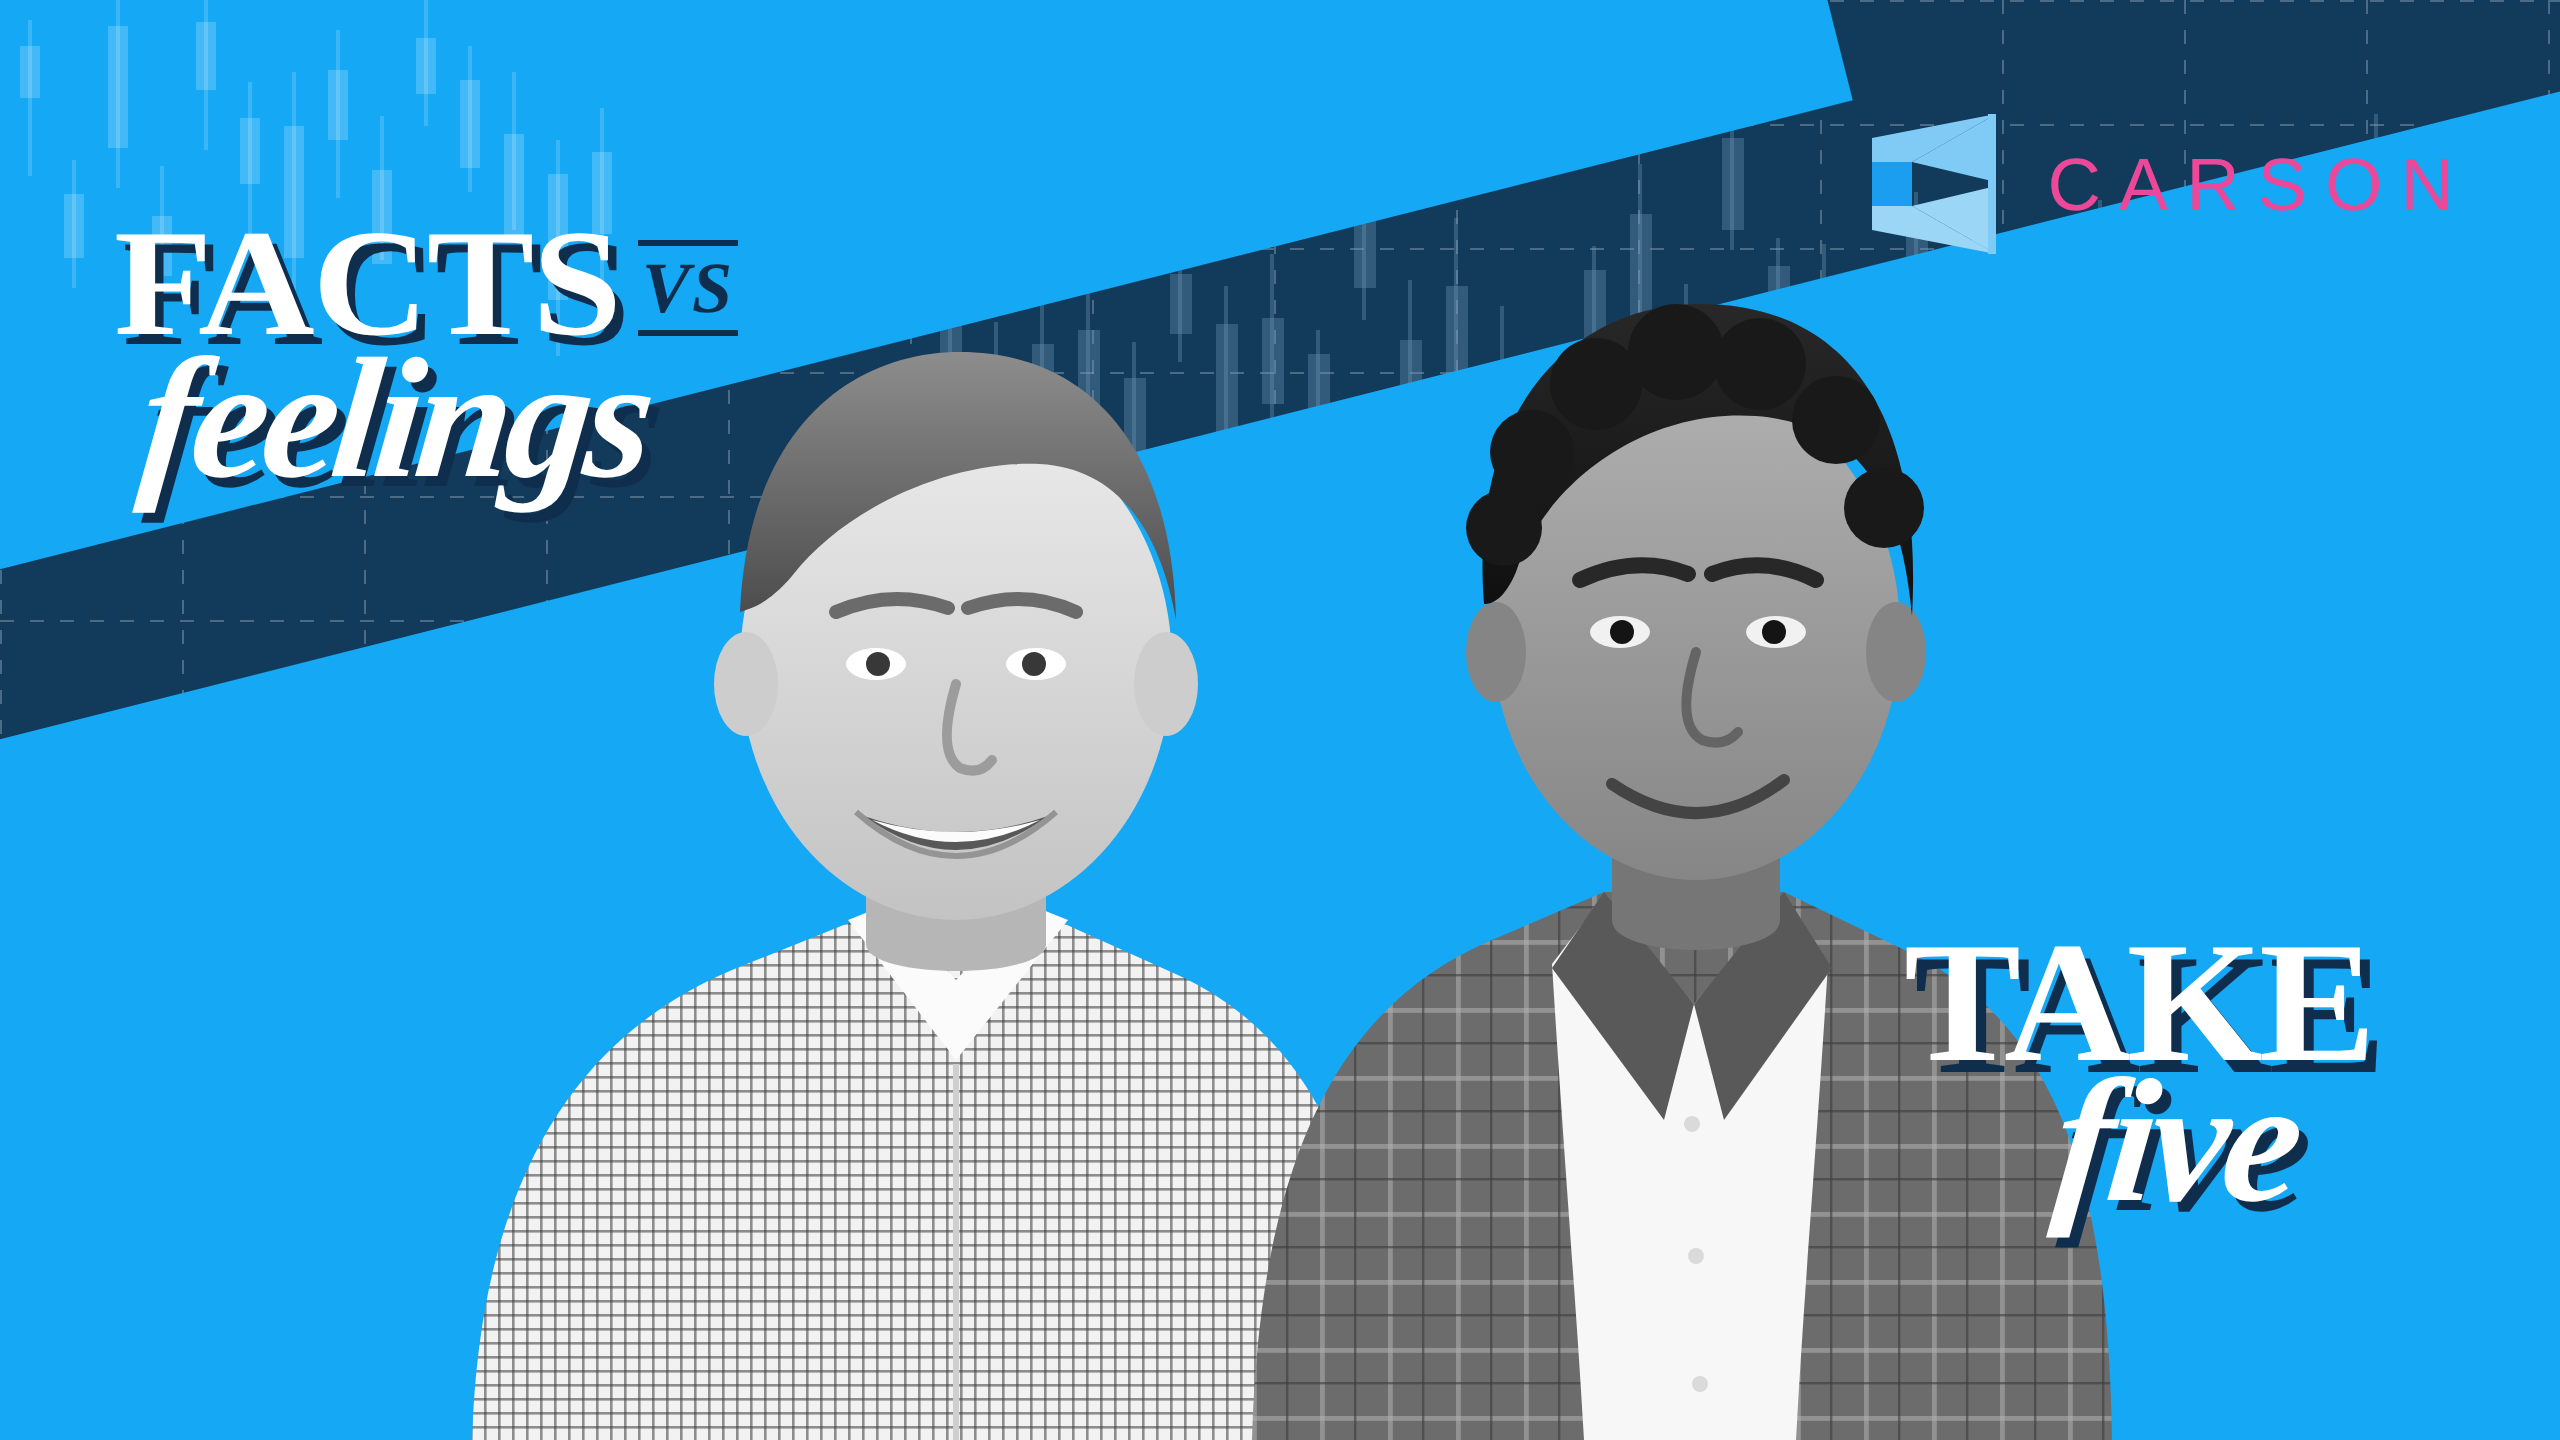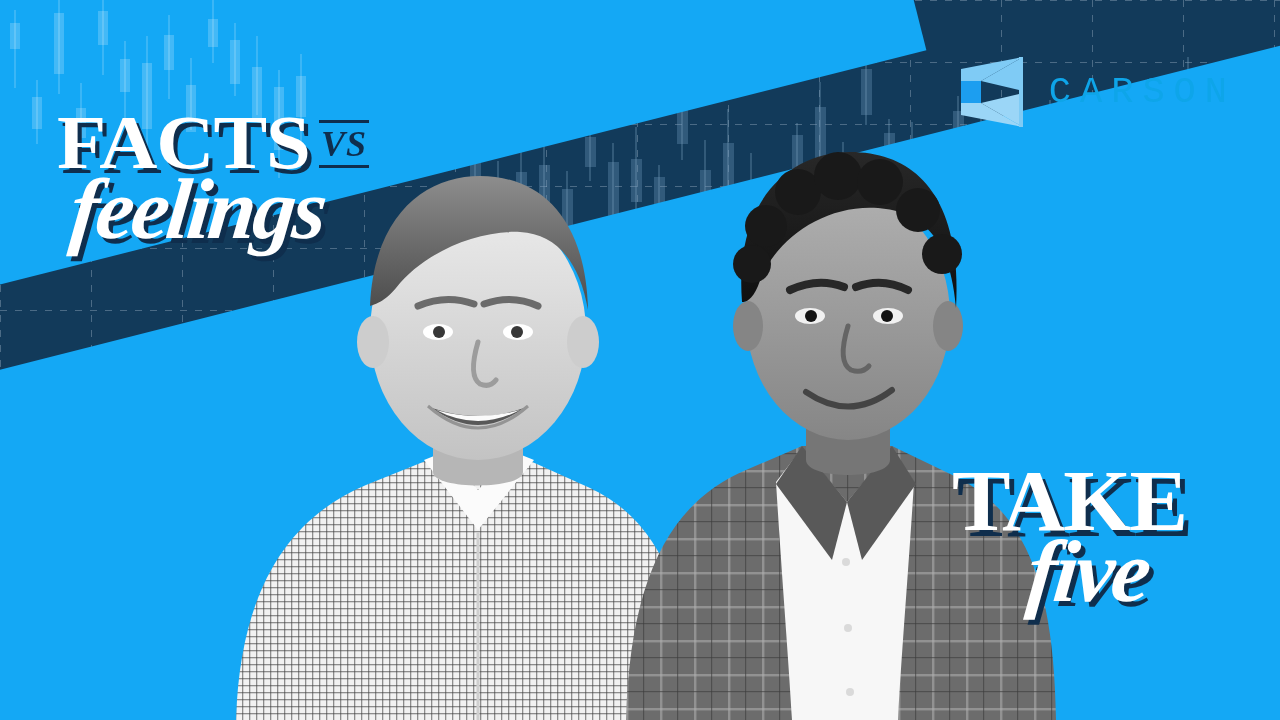--- a/index.html
+++ b/index.html
@@ -43,22 +43,22 @@
       rgba(205,212,218,.85) 0 26px, rgba(0,0,0,0) 26px 44px);}
   .trend-blue{position:absolute;height:3px;background:#1f8fd6;border-radius:2px;}
   .dot{position:absolute;width:17px;height:17px;border-radius:50%;background:#1b8fd8;}
 
   
   .person{position:absolute;filter:grayscale(1);}
 
   
   .logo{position:absolute;right:44px;top:57px;display:flex;align-items:center;gap:26px;}
   .logo-mark{width:62px;height:70px;position:relative;}
-  .logo-word{color:#0ea5e9;font-size:37px;letter-spacing:9px;font-weight:400;line-height:1;
-    font-family:Liberation Mono, monospace;}
+  .logo-word{color:#ec4899;font-size:37px;letter-spacing:9px;font-weight:400;line-height:1;
+    font-family:Liberation Sans, sans-serif;}
 
   
   .fvf{position:absolute;left:57px;top:104px;width:350px;height:170px;}
   .fvf .facts{
     position:absolute;left:0;top:0;
     font-family:"Liberation Serif", serif;
     font-weight:700;font-size:76px;line-height:1;letter-spacing:-1px;
     color:#ffffff;
     text-shadow:4px 5px 0 #0f2e4d;
     transform:scaleX(1.06);transform-origin:left center;

